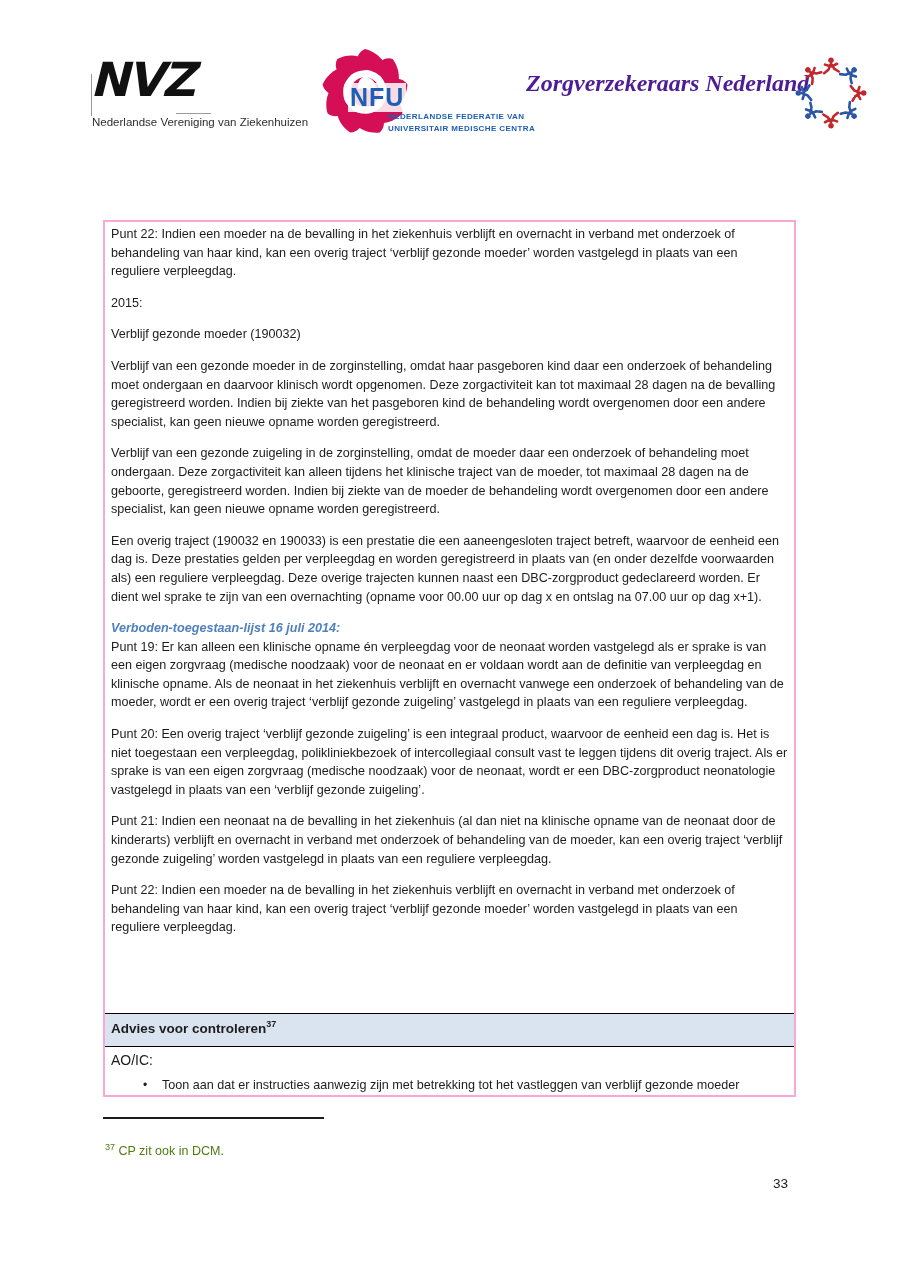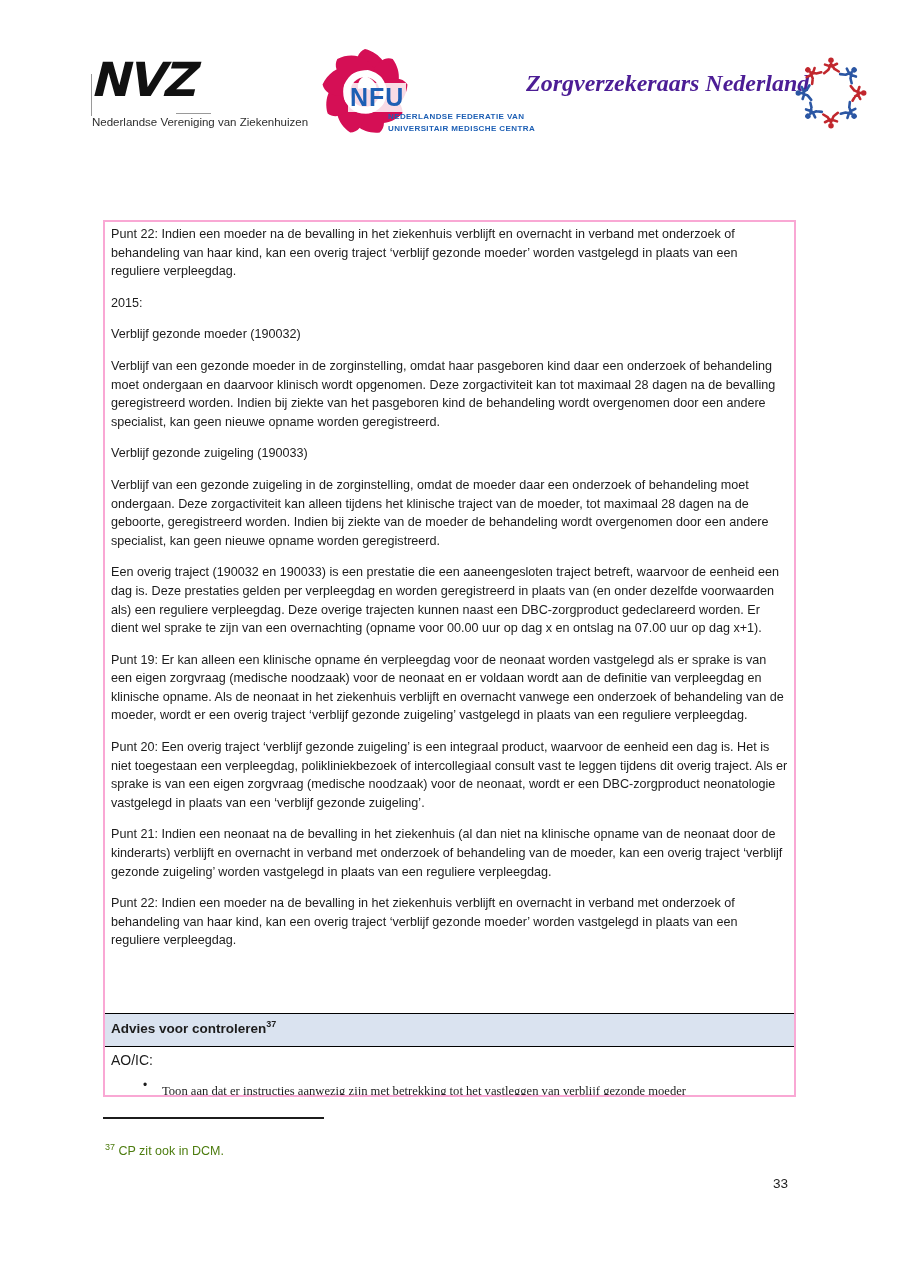--- a/index.html
+++ b/index.html
@@ -67,21 +67,21 @@
     position:absolute; left:0; right:0; top:791px; height:34px;
     background:#dae3f0;
     border-top:1.5px solid #000; border-bottom:1.5px solid #000;
     padding:5px 0 0 6px;
     font-weight:bold; font-size:13.5px;
   }
   .advies-row sup { font-size:9px; }
   .aoic-label { position:absolute; left:6px; top:830px; font-size:14px; }
   .bullet-item { position:absolute; left:0; top:856px; width:100%; font-size:12.6px; }
   .bullet-dot { position:absolute; left:38px; top:0; font-size:12px; }
-  .bullet-text { position:absolute; left:57px; top:6px; right:4px;font-family:Liberation Serif, serif; }
+  .bullet-text { position:absolute; left:57px; top:0; right:4px; }
 
   
   .footnote-divider { position:absolute; left:103px; top:1117px; width:221px; height:2px; background:#1c1c1c; }
   .footnote { position:absolute; left:105px; top:1142px; font-size:12.5px; color:#4d7c0f; }
   .footnote sup { font-size:9px; }
   .page-number { position:absolute; left:773px; top:1176px; font-size:13.5px; color:#222; }
 </style>
 </head>
 <body>
 
@@ -174,23 +174,23 @@
     </g>
   </svg>
 </div>
 
 <div class="content-box">
   <div class="box-text">
     <p>Punt 22: Indien een moeder na de bevalling in het ziekenhuis verblijft en overnacht in verband met onderzoek of behandeling van haar kind, kan een overig traject ‘verblijf gezonde moeder’ worden vastgelegd in plaats van een reguliere verpleegdag.</p>
     <p>2015:</p>
     <p>Verblijf gezonde moeder (190032)</p>
     <p>Verblijf van een gezonde moeder in de zorginstelling, omdat haar pasgeboren kind daar een onderzoek of behandeling moet ondergaan en daarvoor klinisch wordt opgenomen. Deze zorgactiviteit kan tot maximaal 28 dagen na de bevalling geregistreerd worden. Indien bij ziekte van het pasgeboren kind de behandeling wordt overgenomen door een andere specialist, kan geen nieuwe opname worden geregistreerd.</p>
-    <p>Verblijf gezonde zuigeling (190033)</p>
     <p>Verblijf van een gezonde zuigeling in de zorginstelling, omdat de moeder daar een onderzoek of behandeling moet ondergaan. Deze zorgactiviteit kan alleen tijdens het klinische traject van de moeder, tot maximaal 28 dagen na de geboorte, geregistreerd worden. Indien bij ziekte van de moeder de behandeling wordt overgenomen door een andere specialist, kan geen nieuwe opname worden geregistreerd.</p>
     <p>Een overig traject (190032 en 190033) is een prestatie die een aaneengesloten traject betreft, waarvoor de eenheid een dag is. Deze prestaties gelden per verpleegdag en worden geregistreerd in plaats van (en onder dezelfde voorwaarden als) een reguliere verpleegdag. Deze overige trajecten kunnen naast een DBC-zorgproduct gedeclareerd worden. Er dient wel sprake te zijn van een overnachting (opname voor 00.00 uur op dag x en ontslag na 07.00 uur op dag x+1).</p>
+    <p class="vt-heading">Verboden-toegestaan-lijst 16 juli 2014:</p>
     <p>Punt 19: Er kan alleen een klinische opname én verpleegdag voor de neonaat worden vastgelegd als er sprake is van een eigen zorgvraag (medische noodzaak) voor de neonaat en er voldaan wordt aan de definitie van verpleegdag en klinische opname. Als de neonaat in het ziekenhuis verblijft en overnacht vanwege een onderzoek of behandeling van de moeder, wordt er een overig traject ‘verblijf gezonde zuigeling’ vastgelegd in plaats van een reguliere verpleegdag.</p>
     <p>Punt 20: Een overig traject ‘verblijf gezonde zuigeling’ is een integraal product, waarvoor de eenheid een dag is. Het is niet toegestaan een verpleegdag, polikliniekbezoek of intercollegiaal consult vast te leggen tijdens dit overig traject. Als er sprake is van een eigen zorgvraag (medische noodzaak) voor de neonaat, wordt er een DBC-zorgproduct neonatologie vastgelegd in plaats van een ‘verblijf gezonde zuigeling’.</p>
     <p>Punt 21: Indien een neonaat na de bevalling in het ziekenhuis (al dan niet na klinische opname van de neonaat door de kinderarts) verblijft en overnacht in verband met onderzoek of behandeling van de moeder, kan een overig traject ‘verblijf gezonde zuigeling’ worden vastgelegd in plaats van een reguliere verpleegdag.</p>
     <p>Punt 22: Indien een moeder na de bevalling in het ziekenhuis verblijft en overnacht in verband met onderzoek of behandeling van haar kind, kan een overig traject ‘verblijf gezonde moeder’ worden vastgelegd in plaats van een reguliere verpleegdag.</p>
   </div>
 
   <div class="advies-row">
     <span>Advies voor controleren</span><sup>37</sup>
   </div>
 

